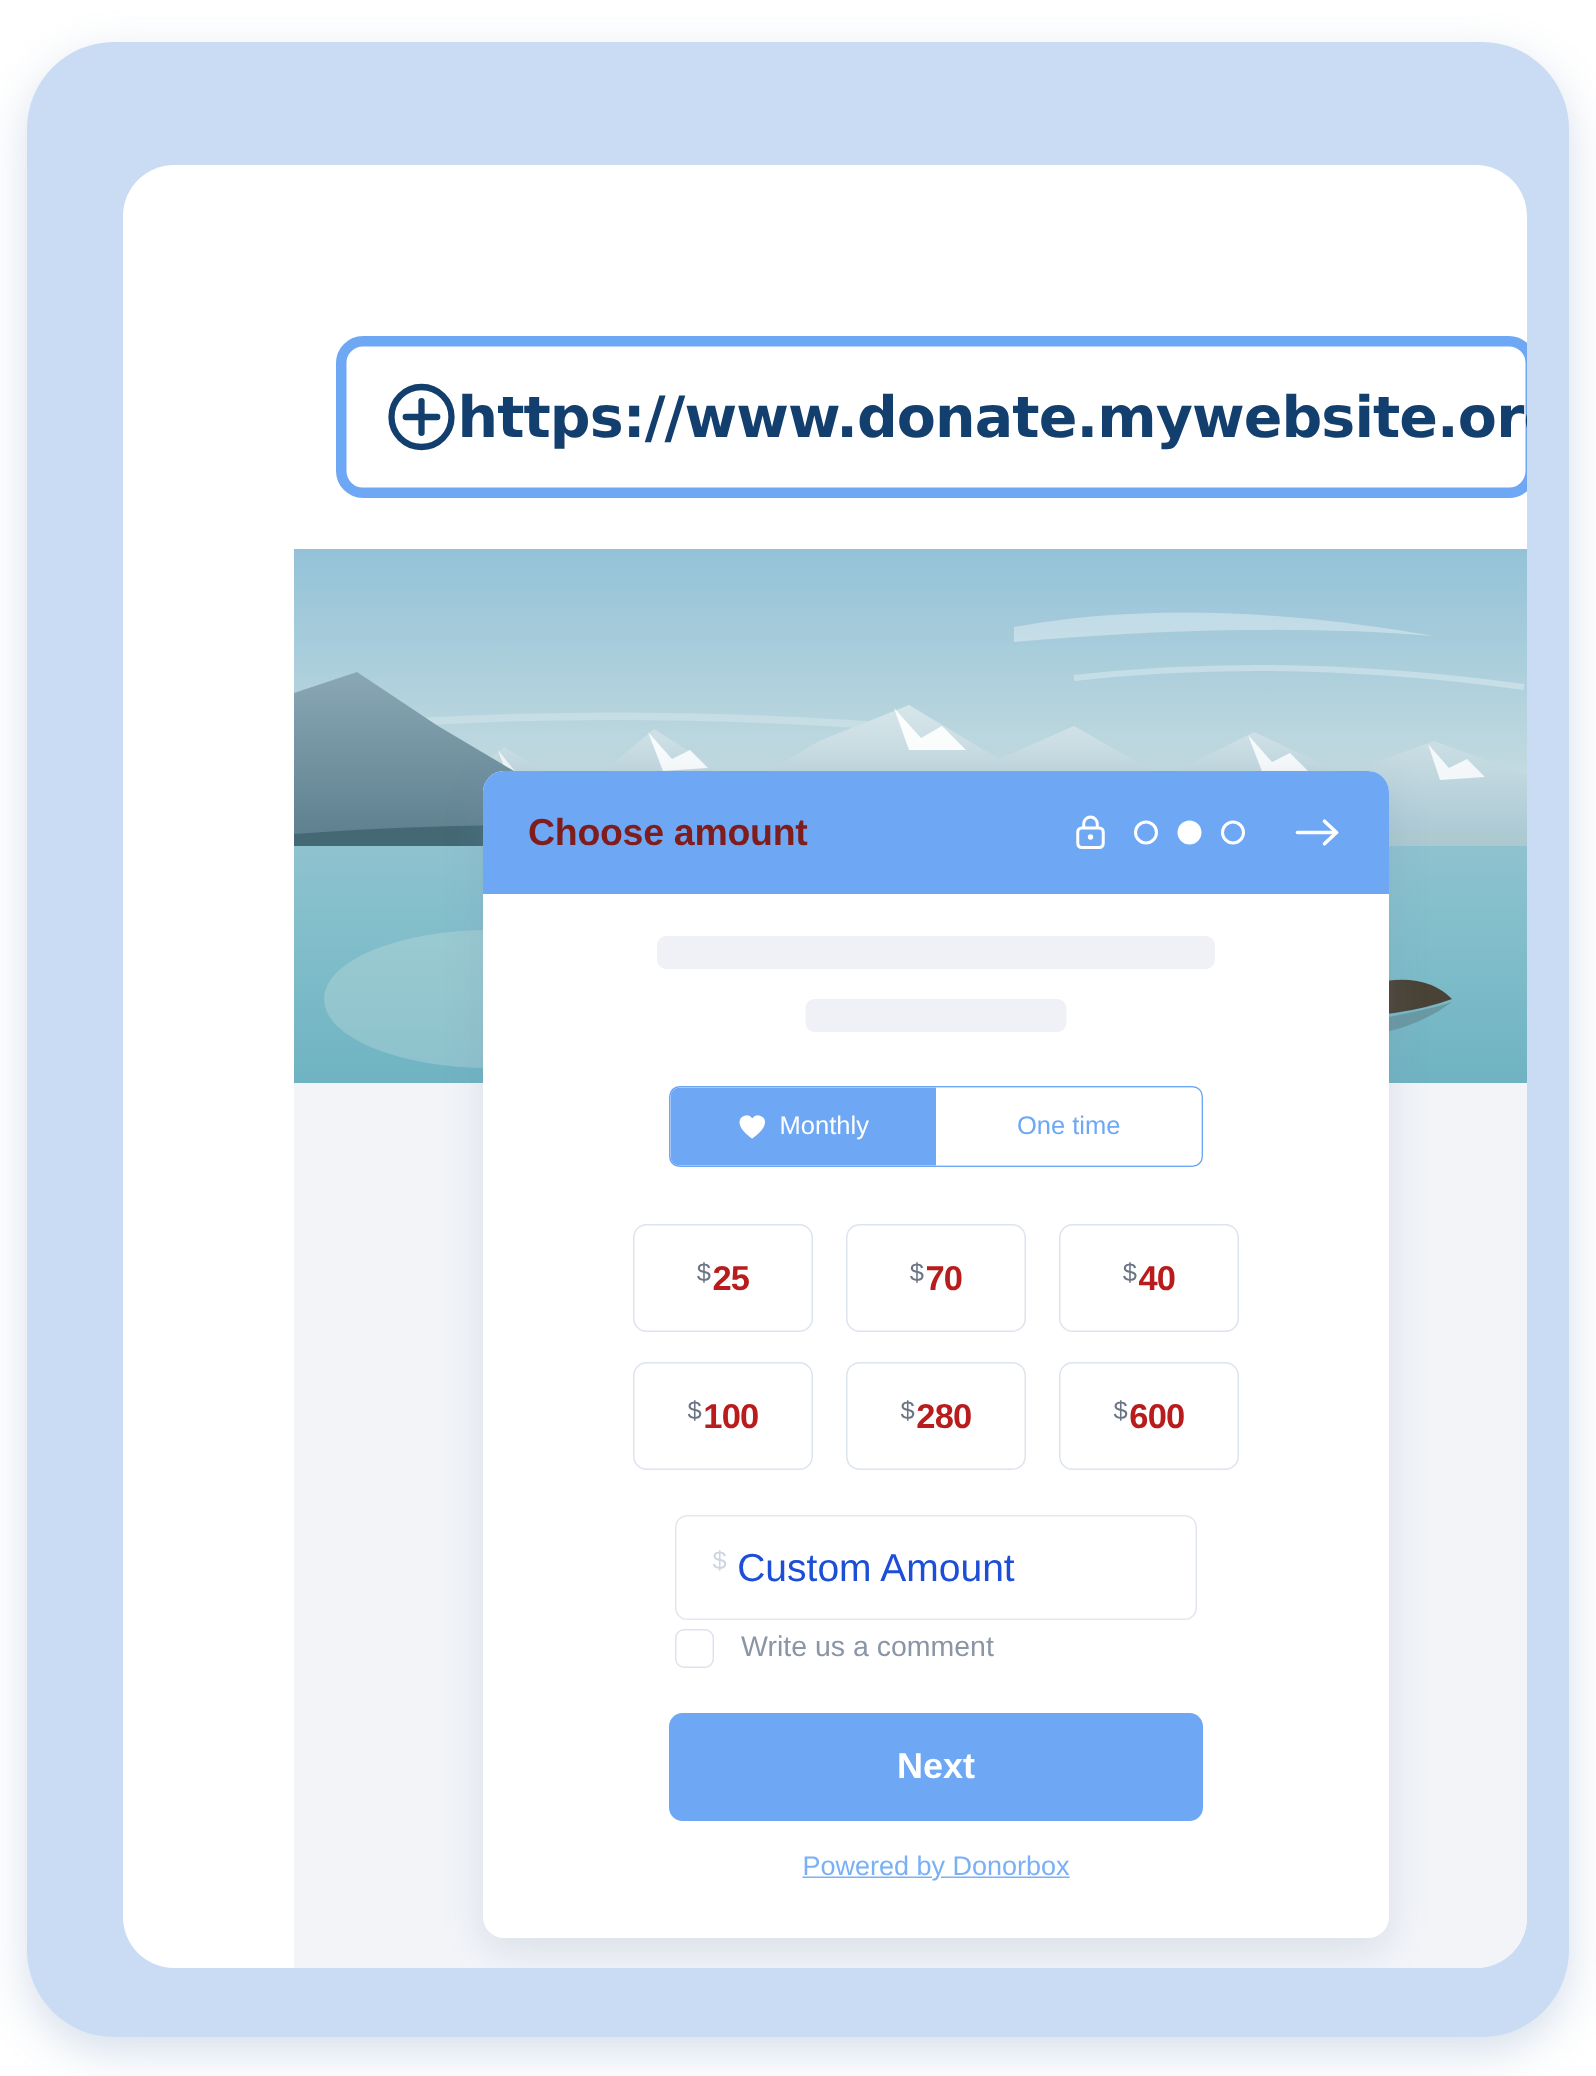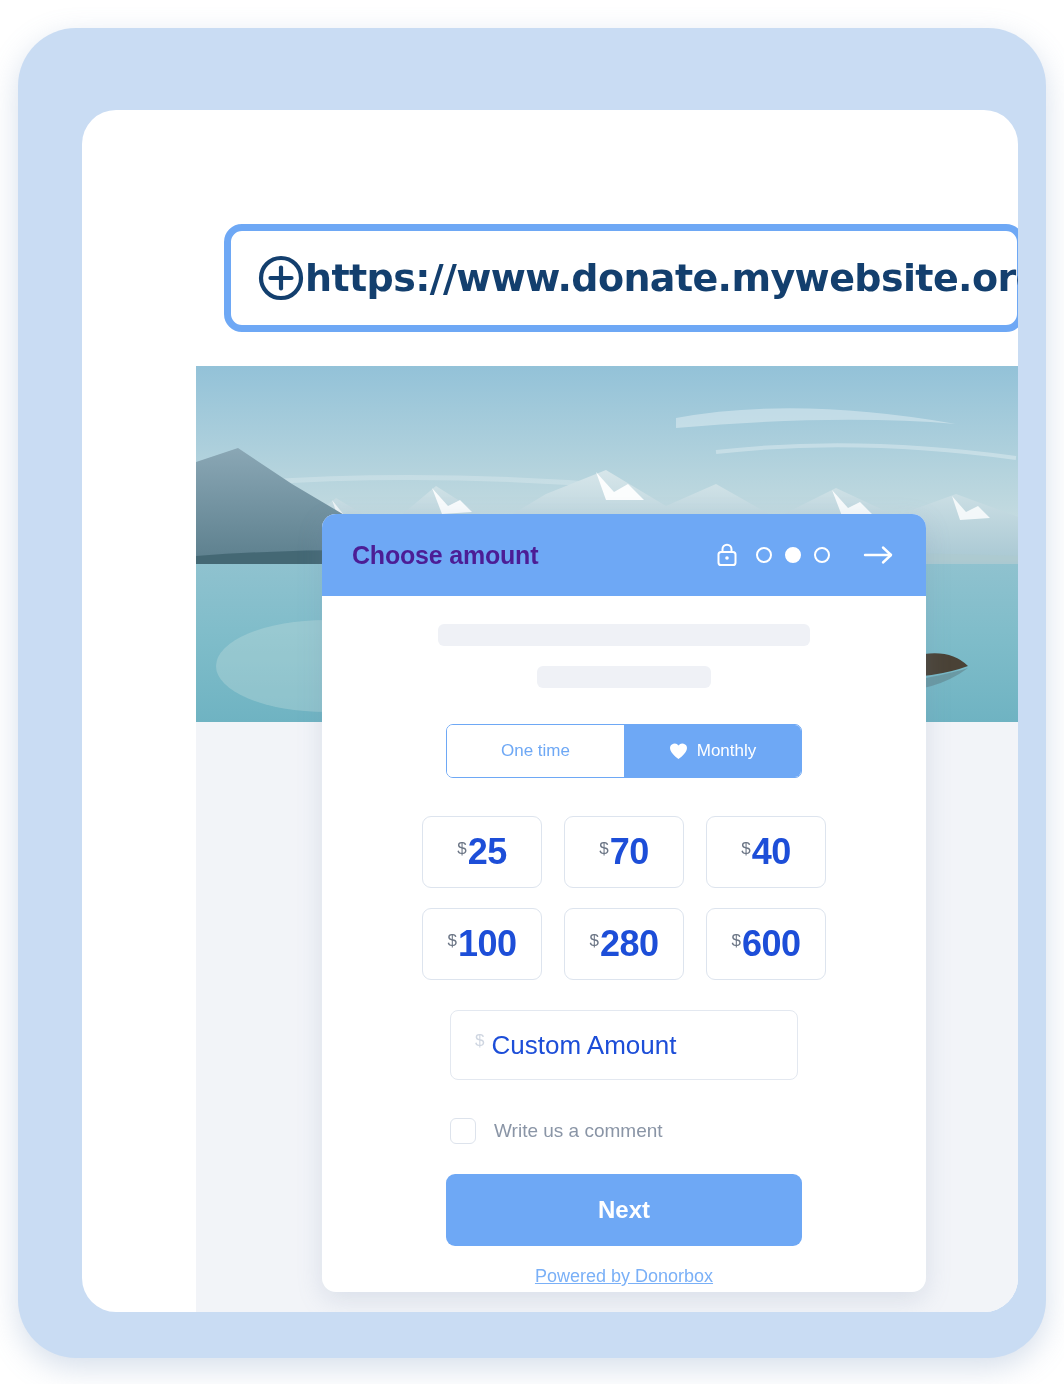--- a/index.html
+++ b/index.html
@@ -99,21 +99,21 @@
   #form-header {
     height: 82px;
     background: #6ea8f5;
     display: flex;
     align-items: center;
     padding: 0 30px;
   }
   #form-title {
     font-size: 25px;
     font-weight: 700;
-    color: #4c1d95;
+    color: #7f1d1d;
     letter-spacing: -0.2px;
     flex: 1 1 auto;
   }
   #header-icons { display: flex; align-items: center; gap: 14px; }
   .lock-icon { width: 22px; height: 24px; display:block; }
   .step-dots { display:flex; align-items:center; gap:13px; margin-left: 4px; }
   .dot { width: 16px; height: 16px; border-radius: 50%; border: 2.4px solid #ffffff; }
   .dot.filled { background: #ffffff; }
   .arrow-icon { width: 34px; height: 22px; display:block; margin-left: 18px; }
 
@@ -167,23 +167,23 @@
   }
   .amount-btn .cur {
     font-size: 17px;
     color: #6b7585;
     align-self: flex-start;
     margin-top: 22px;
     margin-right: 1px;
     font-weight: 400;
   }
   .amount-btn .val {
-    font-size: 36px;
+    font-size: 23px;
     font-weight: 700;
-    color: #1d4ed8;
+    color: #b91c1c;
     letter-spacing: -0.5px;
   }
 
   
   #custom-amount {
     width: 348px;
     height: 70px;
     margin: 30px auto 0;
     border: 1.6px solid #e3e8f0;
     border-radius: 8px;
@@ -193,21 +193,21 @@
     padding: 0 24px;
     gap: 7px;
     cursor: text;
   }
   #custom-amount .cur { font-size: 17px; color: #cfd6e1; align-self:flex-start; margin-top: 20px; }
   #custom-amount .ph { font-size: 26px; color: #1d4ed8; font-weight: 400; }
 
   
   #comment-row {
     width: 348px;
-    margin: 38px auto 0;
+    margin: 6px auto 0;
     display: flex;
     align-items: center;
     gap: 18px;
     cursor: pointer;
   }
   #comment-box {
     width: 26px; height: 26px;
     border: 1.8px solid #dde3ec;
     border-radius: 6px;
     background: #ffffff;
@@ -338,31 +338,31 @@
             </span>
           </div>
         </div>
 
         <div id="form-body">
 
           <div class="skeleton" id="skeleton-1"></div>
           <div class="skeleton" id="skeleton-2"></div>
 
           <div id="toggle">
-            <div class="toggle-btn inactive">
-              <span>One time</span>
-            </div>
             <div class="toggle-btn active">
               <span class="heart-icon">
                 <svg viewBox="0 0 19 18" xmlns="http://www.w3.org/2000/svg">
                   <path d="M9.5 17 C9.5 17 1 11.6 1 6.1 A4.7 4.7 0 0 1 9.5 3.5 A4.7 4.7 0 0 1 18 6.1 C18 11.6 9.5 17 9.5 17 Z" fill="#ffffff"></path>
                 </svg>
               </span>
               <span>Monthly</span>
             </div>
+            <div class="toggle-btn inactive">
+              <span>One time</span>
+            </div>
           </div>
 
           <div id="amount-grid">
             <div class="amount-btn">
               <span class="cur">$</span>
               <span class="val">25</span>
             </div>
             <div class="amount-btn">
               <span class="cur">$</span>
               <span class="val">70</span>

